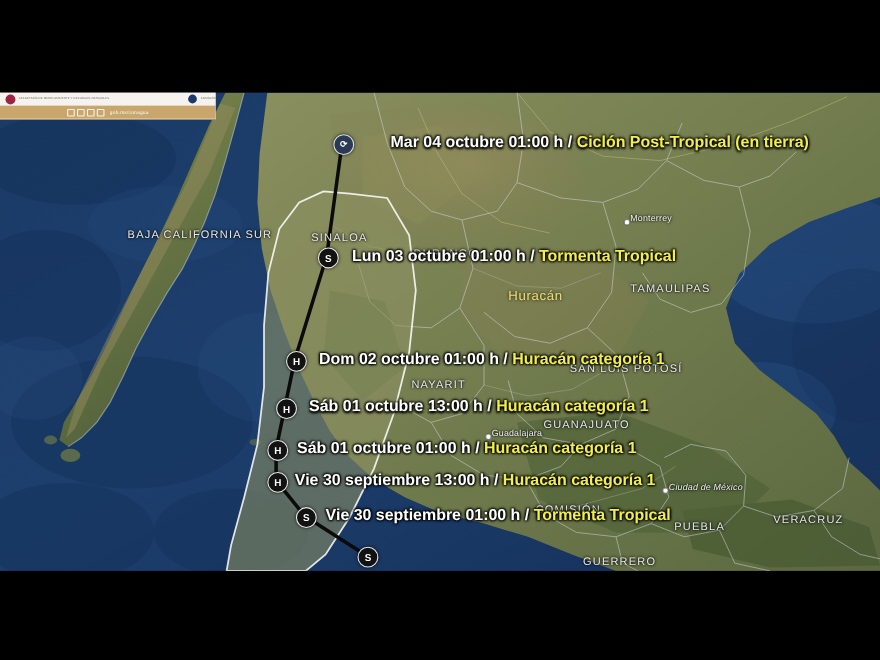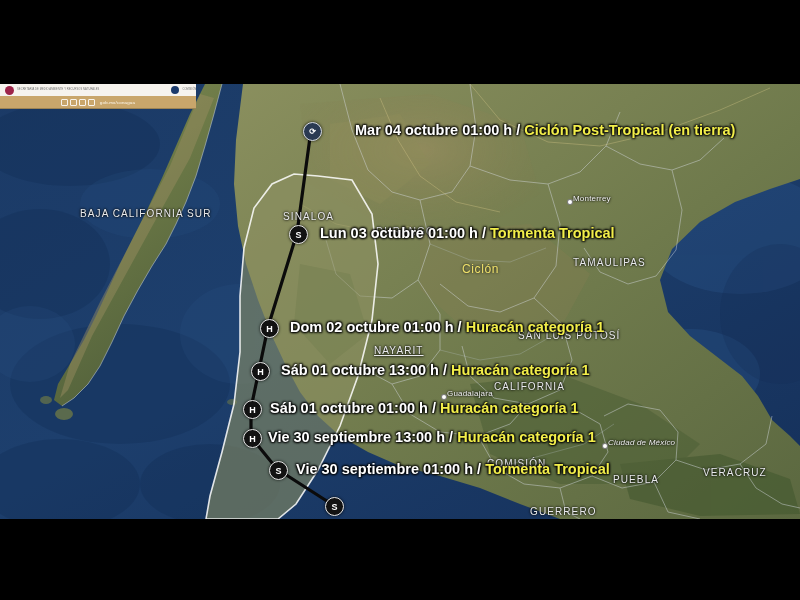--- a/index.html
+++ b/index.html
@@ -304,29 +304,29 @@
       <path d="M 318,92
                L 352,96 L 372,130 L 378,180 L 372,236 L 358,292
                L 340,342 L 318,386 L 296,420 L 278,435
                L 206,435 L 210,412 L 222,368 L 234,320
                L 240,268 L 240,212 L 244,164 L 254,124
                L 272,100 L 294,90 Z" fill="#8d9163" fill-opacity="0.58" stroke="#ffffff" stroke-width="1.6" stroke-opacity="0.85"></path>
 
       <polyline points="311,46 297,149 268,243 259,286 251,324 251,353 277,385 333,421" fill="none" stroke="#0b0b0b" stroke-width="3.2" stroke-linejoin="round" stroke-linecap="round"></polyline>
     </svg>
 
-    <div class="place country" style="left:462px; top:178px;">Ciclón</div>
-
-    <div class="place" style="left:80px;  top:124px;">BAJA CALIFORNIA SUR</div>
+    <div class="place country" style="left:462px; top:178px;">Huracán</div>
+
+    <div class="place" style="left:116px;  top:124px;">BAJA CALIFORNIA SUR</div>
     <div class="place" style="left:283px; top:127px;">SINALOA</div>
     <div class="place" style="left:376px; top:142px;">DURANGO</div>
     <div class="place" style="left:573px; top:173px;">TAMAULIPAS</div>
-    <div class="place" style="left:374px; top:261px;text-decoration:underline;">NAYARIT</div>
+    <div class="place" style="left:374px; top:261px;">NAYARIT</div>
     <div class="place" style="left:518px; top:246px;">SAN LUIS POTOSÍ</div>
-    <div class="place" style="left:494px; top:297px;">CALIFORNIA</div>
+    <div class="place" style="left:494px; top:297px;">GUANAJUATO</div>
     <div class="place" style="left:487px; top:374px;">COMISIÓN</div>
     <div class="place" style="left:613px; top:390px;">PUEBLA</div>
     <div class="place" style="left:703px; top:383px;">VERACRUZ</div>
     <div class="place" style="left:530px; top:422px;">GUERRERO</div>
 
     <div class="citydot" style="left:567px; top:115px;"></div>
     <div class="place city" style="left:573px; top:110px;">Monterrey</div>
 
     <div class="citydot" style="left:441px; top:310px;"></div>
     <div class="place city" style="left:447px; top:305px;">Guadalajara</div>

